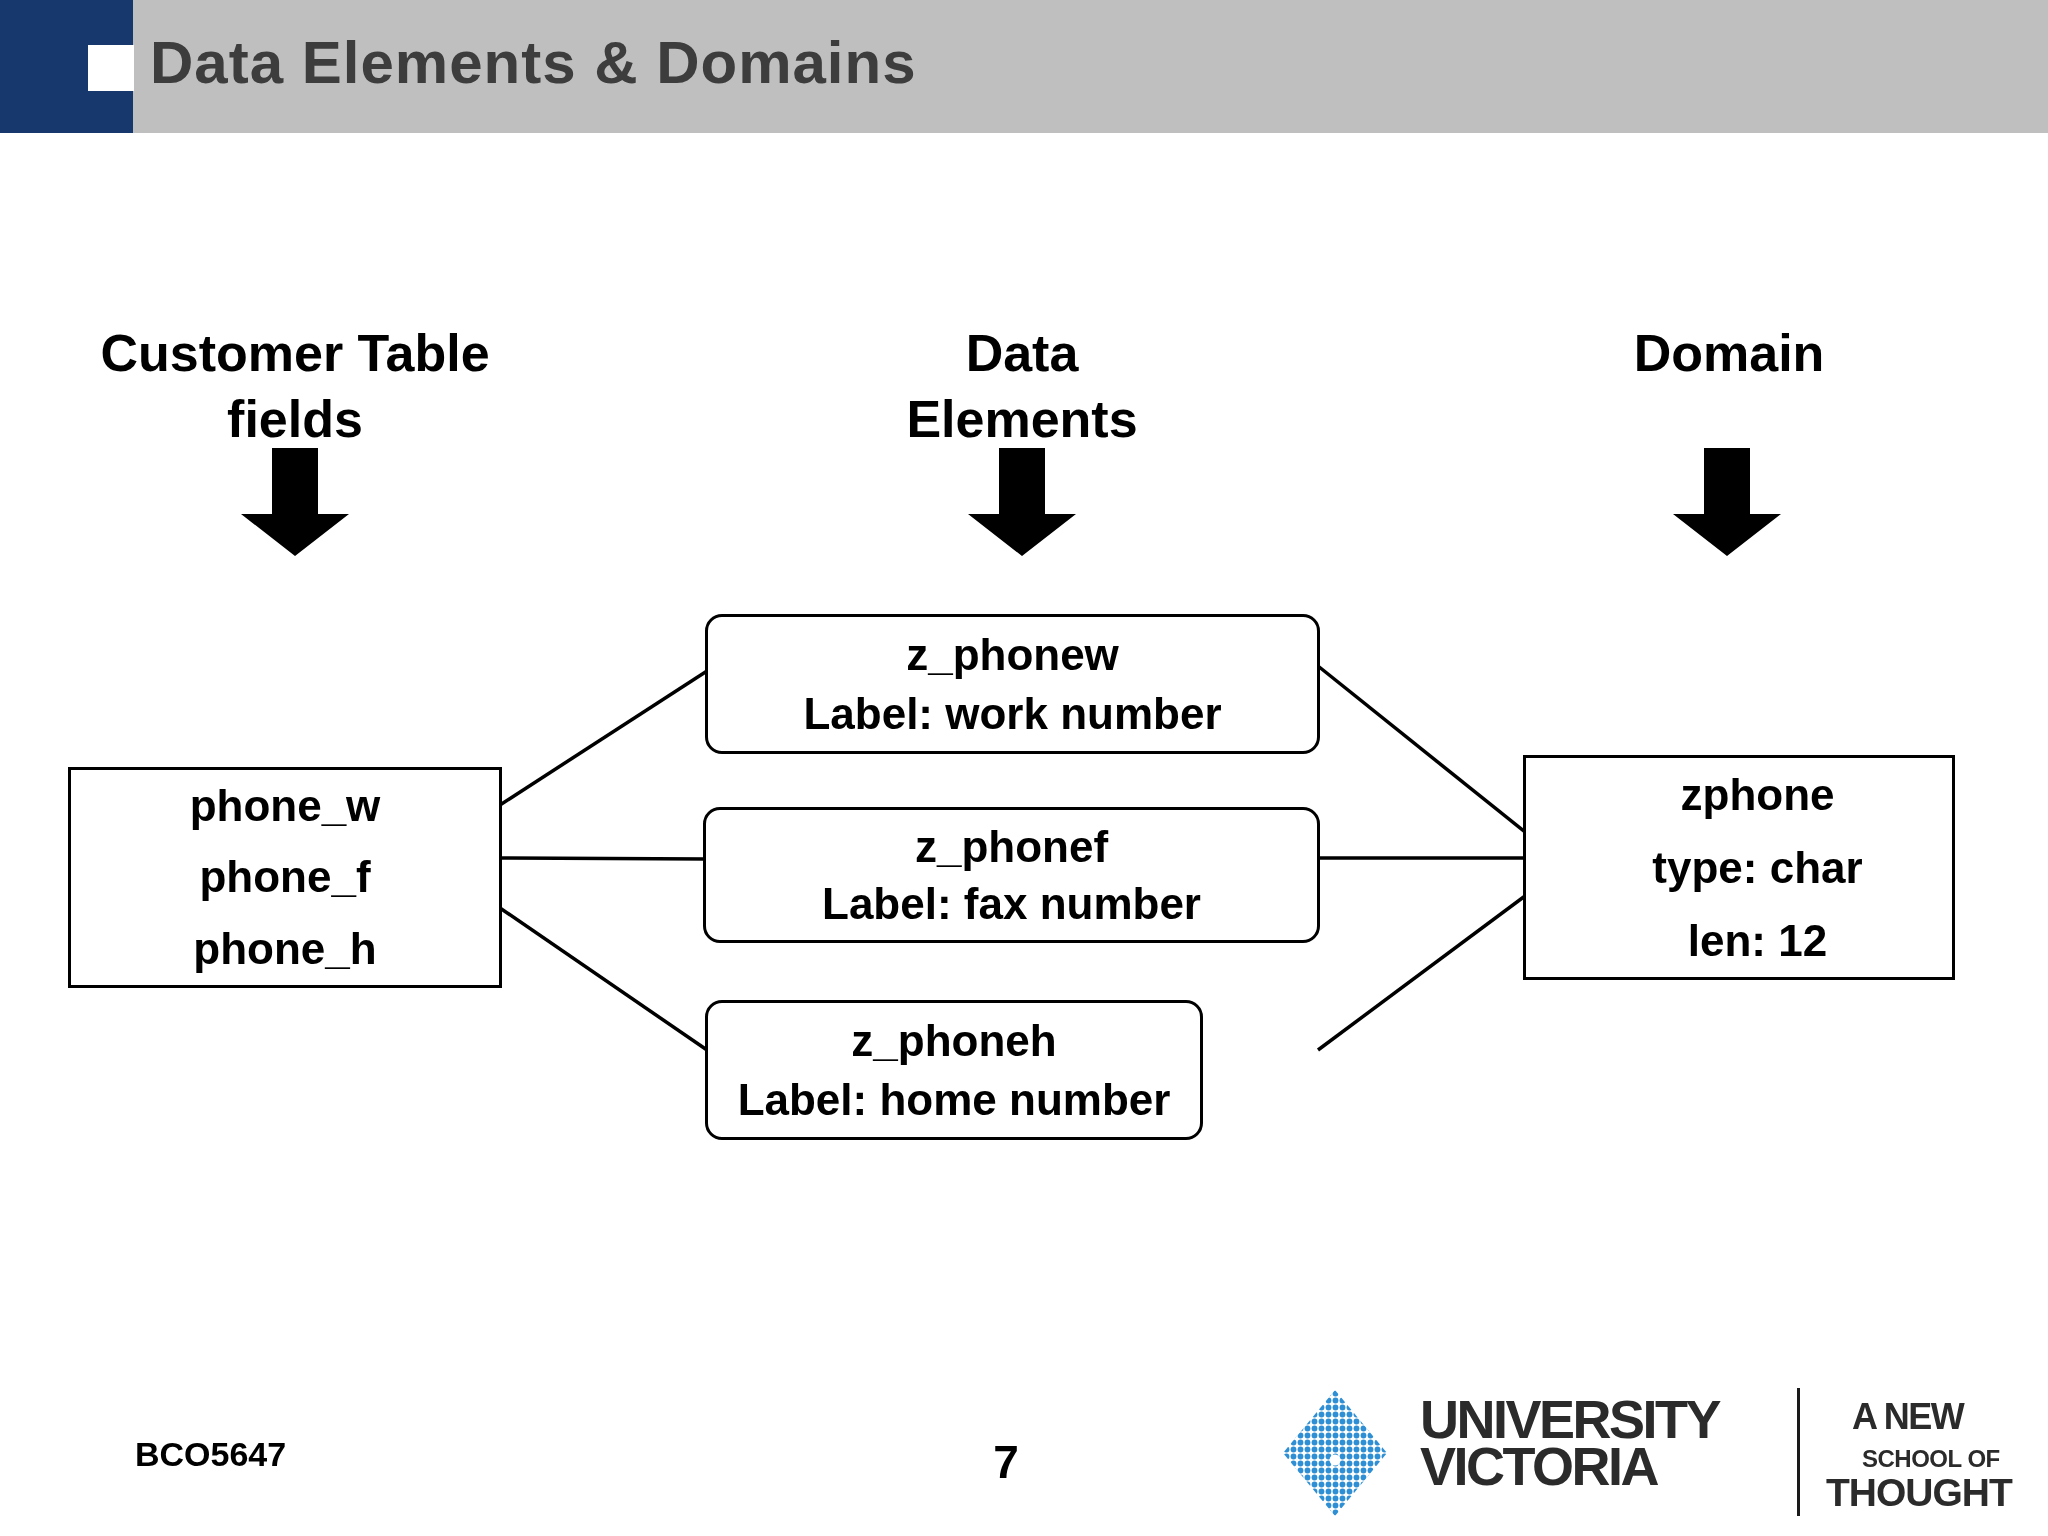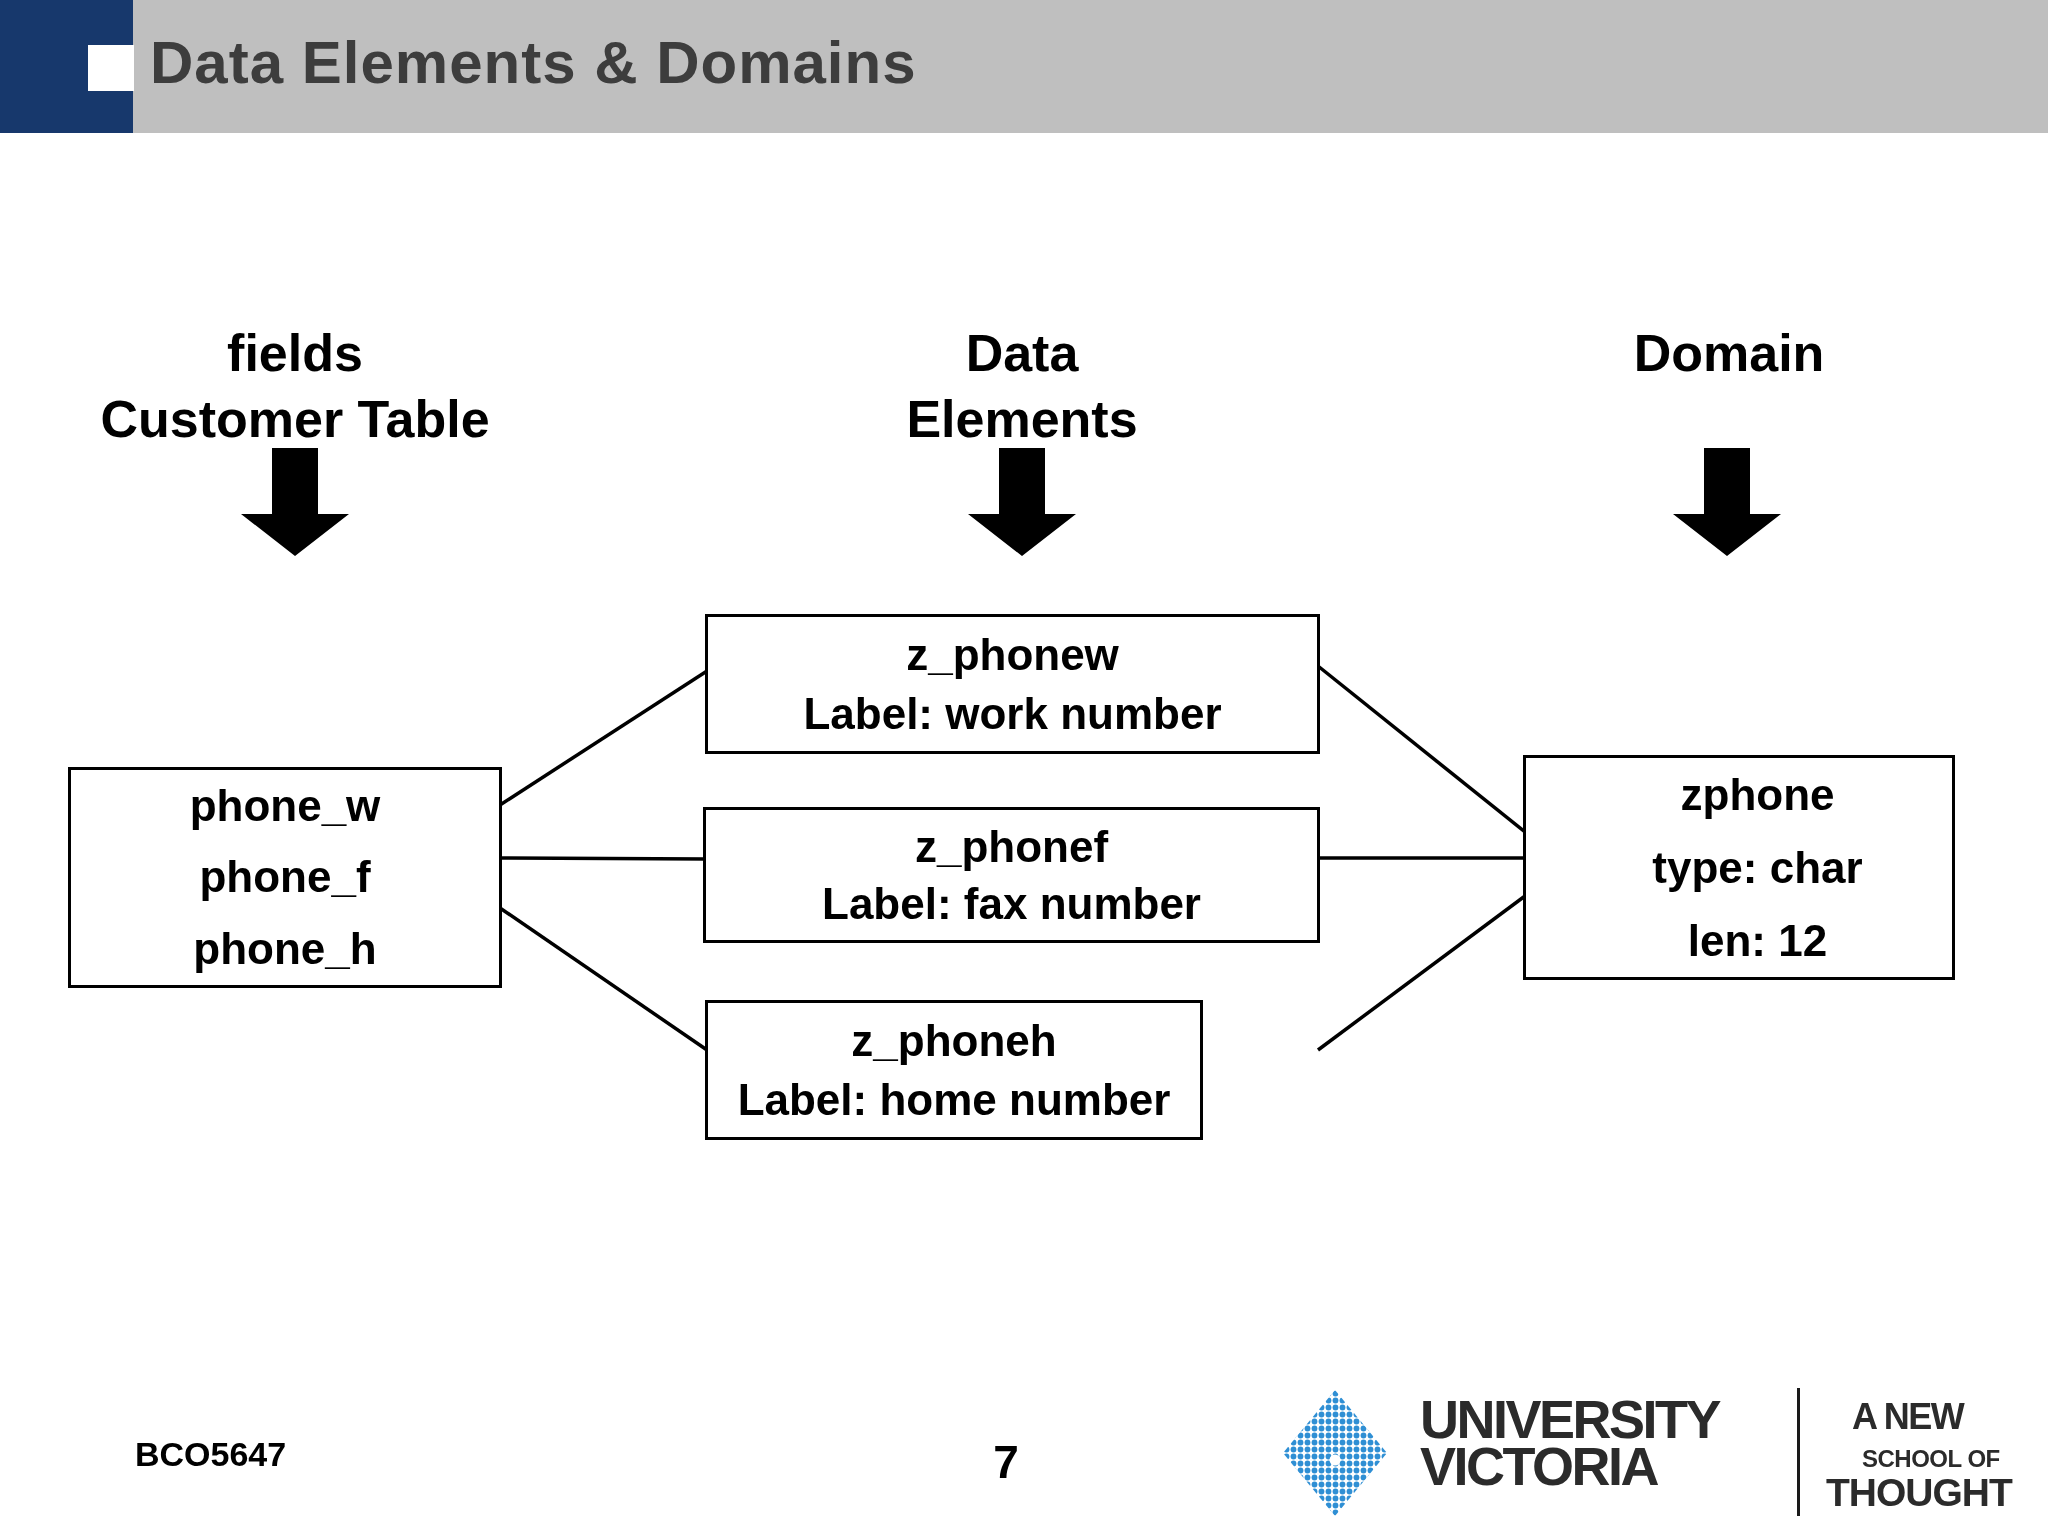--- a/index.html
+++ b/index.html
@@ -51,21 +51,21 @@
     position:absolute; background:#fff; border:3px solid var(--ink);
     display:flex; flex-direction:column; justify-content:space-around; align-items:center;
     font-weight:700; font-size:44px; line-height:1; text-align:center;
   }
   .dbox span { display:block; }
   .box-left   { left:68px;   top:767px;  width:434px; height:221px; }
   .box-mid1   { left:705px;  top:614px;  width:615px; height:140px; }
   .box-mid2   { left:703px;  top:807px;  width:617px; height:136px; }
   .box-mid3   { left:705px;  top:1000px; width:498px; height:140px; }
   .box-right  { left:1523px; top:755px;  width:432px; height:225px;padding-left:37px; }
-  .box-mid1, .box-mid2, .box-mid3 { padding:8px 12px; }
+  .box-mid1, .box-mid2, .box-mid3 { padding:8px 12px;border-radius:17px; }
 
   
   .footer-course { position:absolute; left:135px; top:1435px; font-size:34px; font-weight:700; }
   .footer-page   { position:absolute; left:946px; top:1435px; width:120px; text-align:center; font-size:46px; font-weight:700; }
 
   
   .logo { position:absolute; left:1283px; top:1386px; width:740px; height:136px; }
   .logo-diamond { position:absolute; left:0; top:4px; }
   .vu-name {
     position:absolute; left:137px; top:10px;
@@ -81,22 +81,22 @@
 </head>
 <body>
 
 <div class="header-bar">
   <div class="header-accent"></div>
   <div class="header-square"></div>
   <div class="slide-title">Data Elements &amp; Domains</div>
 </div>
 
 <div class="col-header c1">
+  <div>Customer Table</div>
   <div>fields</div>
-  <div>Customer Table</div>
 </div>
 <div class="col-header c2">
   <div>Data</div>
   <div>Elements</div>
 </div>
 <div class="col-header c3">
   <div>Domain</div>
 </div>
 
 <svg class="diagram-layer" width="2048" height="1536" viewBox="0 0 2048 1536">

